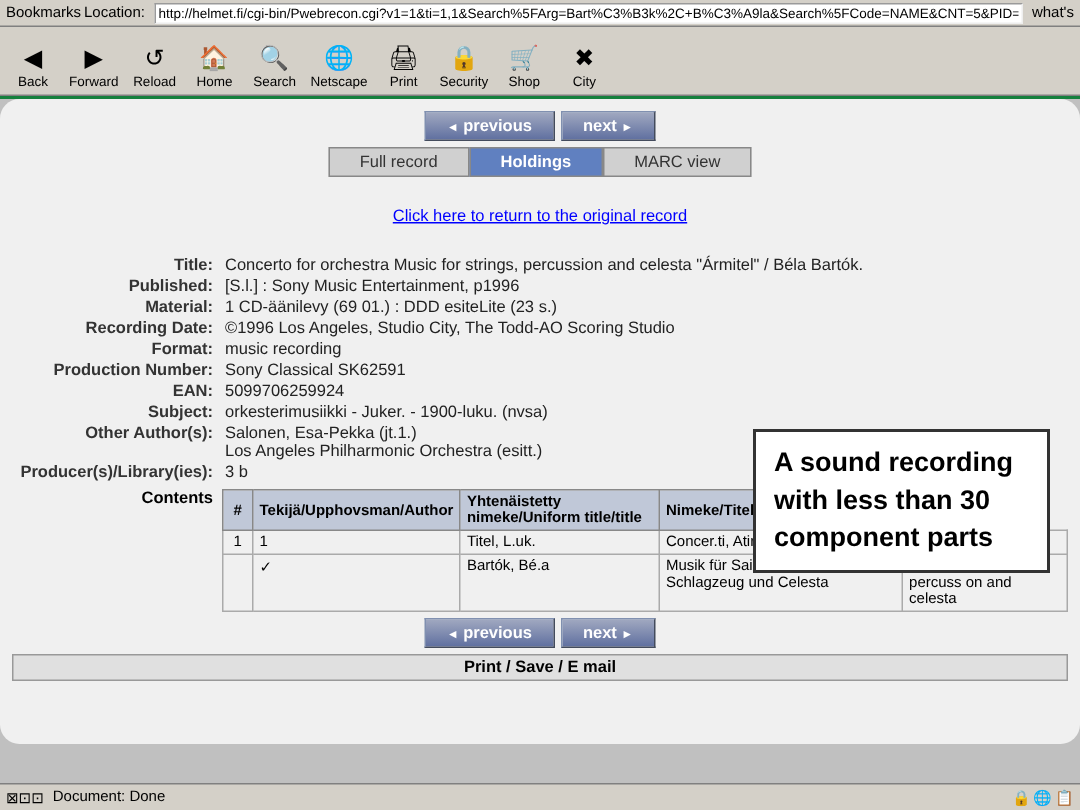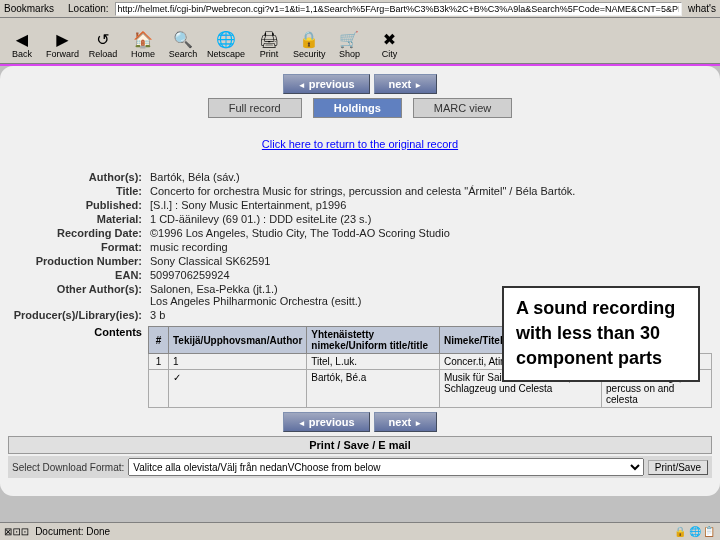--- a/index.html
+++ b/index.html
@@ -8,21 +8,21 @@
       font-size: 11px;
       background: #c0c0c0;
       width: 720px;
       height: 540px;
       overflow: hidden;
     }
 
     
     .browser-chrome {
       background: #14b8a6;
-      border-bottom: 2px solid #d946ef;
+      border-bottom: 2px solid #15803d;
     }
 
     .toolbar-row {
       display: flex;
       align-items: center;
       padding: 2px 4px;
       gap: 2px;
       background: #d4d0c8;
       border-bottom: 1px solid #808080;
       height: 22px;
@@ -95,21 +95,21 @@
       gap: 3px;
     }
 
     .prev-next-btn .arrow-left::before { content: '◄'; font-size: 8px; }
     .prev-next-btn .arrow-right::after { content: '►'; font-size: 8px; }
 
     
     .tab-bar {
       display: flex;
       justify-content: center;
-      gap: 11px;
+      gap: 0;
       margin: 4px 0;
     }
 
     .tab {
       padding: 3px 20px;
       font-size: 11px;
       cursor: pointer;
       border: 1px solid #888;
     }
 
@@ -278,21 +278,21 @@
     }
   </style>
 </head>
 <body>
 
 <div class="wrapper">
 
   <div class="browser-chrome">
     <div class="toolbar-row" style="height:18px; font-size:10px; padding:1px 4px;">
       <span style="font-size:10px;">Bookmarks</span>
-      <span style="margin-left:12px; font-size:10px;">Location:</span>
+      <span style="margin-left:0; font-size:10px;">Location:</span>
       <input class="address-input" style="flex: 1 1 0%; margin: 0px 4px; height: 14px; font-size: 9px;" value="http://helmet.fi/cgi-bin/Pwebrecon.cgi?v1=1&amp;ti=1,1&amp;Search%5FArg=Bart%C3%B3k%2C+B%C3%A9la&amp;Search%5FCode=NAME&amp;CNT=5&amp;PID=323%2F&amp;SEQ=20030227141730&amp;SID=6">
       <span style="font-size:10px;">what's</span>
     </div>
 
     <div class="nav-icon-row" style="height:46px;">
       <div class="nav-icon-item">
         <div class="icon-img">◀</div>
         <span>Back</span>
       </div>
       <div class="nav-icon-item">
@@ -358,24 +358,20 @@
         <span>MARC view</span>
       </div>
     </div>
 
     <div class="record-link">
       <span>Click here to return to the original record</span>
     </div>
 
     <table class="record-table">
       <tbody>
-          <tr>
-        <td class="label-cell">Author(s):</td>
-        <td class="value-cell">Bartók, Béla (sáv.)</td>
-      </tr>
       <tr>
         <td class="label-cell">Title:</td>
         <td class="value-cell">Concerto for orchestra Music for strings, percussion and celesta "Ármitel" / Béla Bartók.</td>
       </tr>
       <tr>
         <td class="label-cell">Published:</td>
         <td class="value-cell">[S.l.] : Sony Music Entertainment, p1996</td>
       </tr>
       <tr>
         <td class="label-cell">Material:</td>
@@ -389,20 +385,24 @@
         <td class="label-cell">Format:</td>
         <td class="value-cell">music recording</td>
       </tr>
       <tr>
         <td class="label-cell">Production Number:</td>
         <td class="value-cell">Sony Classical SK62591</td>
       </tr>
       <tr>
         <td class="label-cell">EAN:</td>
         <td class="value-cell">5099706259924</td>
+      </tr>
+      <tr>
+        <td class="label-cell">Subject:</td>
+        <td class="value-cell">orkesterimusiikki - Juker. - 1900-luku. (nvsa)</td>
       </tr>
       <tr>
         <td class="label-cell">Other Author(s):</td>
         <td class="value-cell" style="white-space:pre-line;">Salonen, Esa-Pekka (jt.1.)
 Los Angeles Philharmonic Orchestra (esitt.)</td>
       </tr>
       <tr>
         <td class="label-cell">Producer(s)/Library(ies):</td>
         <td class="value-cell">3 b</td>
       </tr>
@@ -453,27 +453,20 @@
       <button class="prev-next-btn">
         <span>next</span>
         <span class="arrow-right"></span>
       </button>
     </div>
 
     <div class="print-bar">
       <span>Print / Save / E mail</span>
     </div>
 
-    <div class="format-bar">
-      <span class="format-label">Select Download Format:</span>
-      <select class="format-select">
-        <option value="Valitce alla olevista/Välj från nedanVChoose from below">Valitce alla olevista/Välj från nedanVChoose from below</option>
-      </select>
-      <button class="print-save-btn">Print/Save</button>
-    </div>
 
     <div class="annotation-box">
       <span>A sound recording with less than 30 component parts</span>
     </div>
 
   </div>
 
   <div class="status-bar">
     <span style="margin-right:6px;">⊠⊡⊡</span>
     <span>Document: Done</span>

